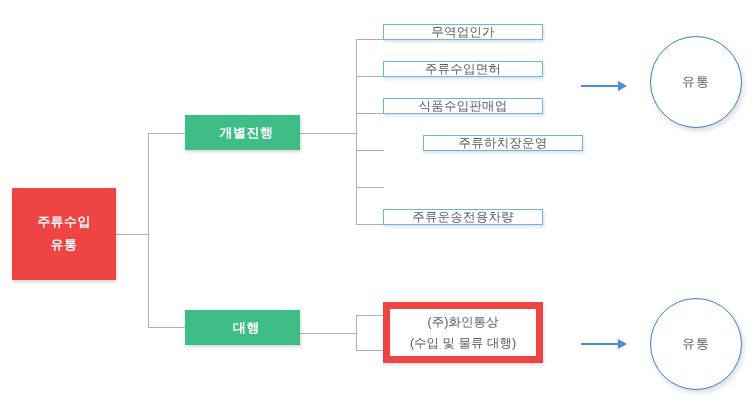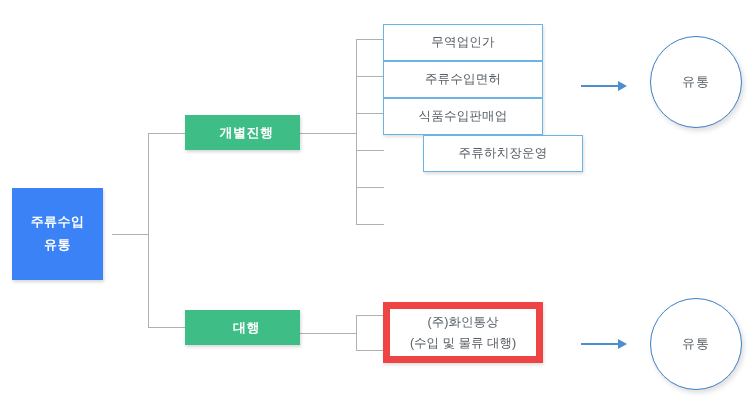--- a/index.html
+++ b/index.html
@@ -27,23 +27,23 @@
     display: flex;
     align-items: center;
     justify-content: center;
     text-align: center;
   }
 
   
   .root-box {
     left: 12px;
     top: 188px;
-    width: 91px;
+    width: 104px;
     height: 92px;
-    background: #3b82f6;
+    background: #ef4444;
     color: #ffffff;
     font-size: 13px;
     font-weight: bold;
     line-height: 1.75;
     letter-spacing: .4px;
     box-shadow: 1px 2px 3px rgba(0,0,0,.16);
     flex-direction: column;
   }
   .root-box .line { display: block; }
 
@@ -59,21 +59,21 @@
     box-shadow: 1px 2px 3px rgba(0,0,0,.16);
     padding-left: 8px;
   }
   .branch-individual { left: 185px; top: 115px; }
   .branch-agency     { left: 185px; top: 310px; }
 
   
   .item-box {
     left: 383px;
     width: 160px;
-    height: 37px;
+    height: 16px;
     background: #ffffff;
     border: 1px solid #6cb4e4;
     color: #555c63;
     font-size: 12.5px;
     letter-spacing: .2px;
     box-shadow: 1px 2px 3px rgba(0,0,0,.13);
   }
 
   
   .agency-box {
@@ -179,20 +179,23 @@
   </div>
   <div class="node item-box" style="top:61px;">
     <span>주류수입면허</span>
   </div>
   <div class="node item-box" style="top:98px;">
     <span>식품수입판매업</span>
   </div>
   <div class="node item-box" style="top:135px;margin-left:40px;">
     <span>주류하치장운영</span>
   </div>
+  <div class="node item-box" style="top:209px;">
+    <span>주류운송전용차량</span>
+  </div>
 
   <div class="node agency-box">
     <span class="line">(주)화인통상</span>
     <span class="line">(수입 및 물류 대행)</span>
   </div>
 
   <div class="arrow" style="left:581px; top:81px; width:46px;">
     <span class="shaft" style="width:38px;"></span>
     <span class="head" style="left:37px;"></span>
   </div>

